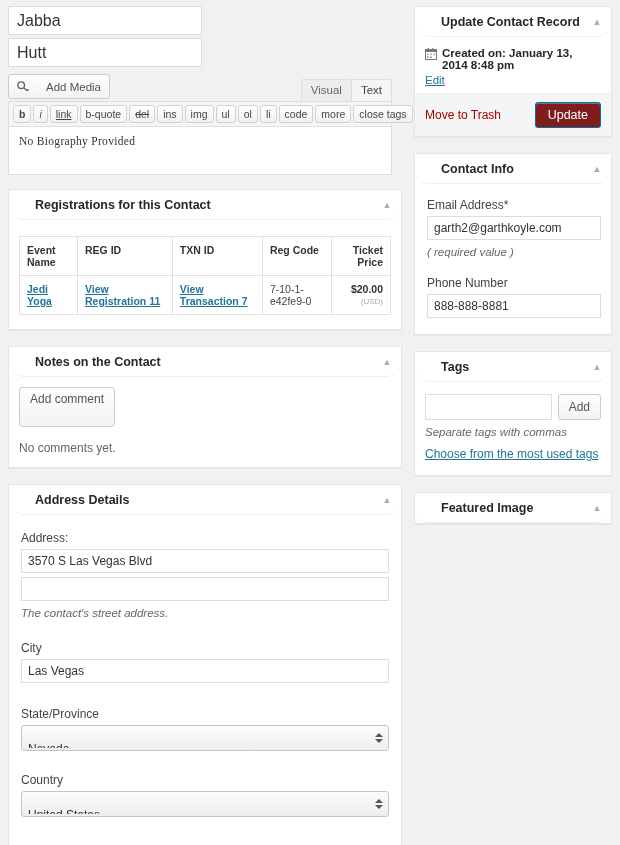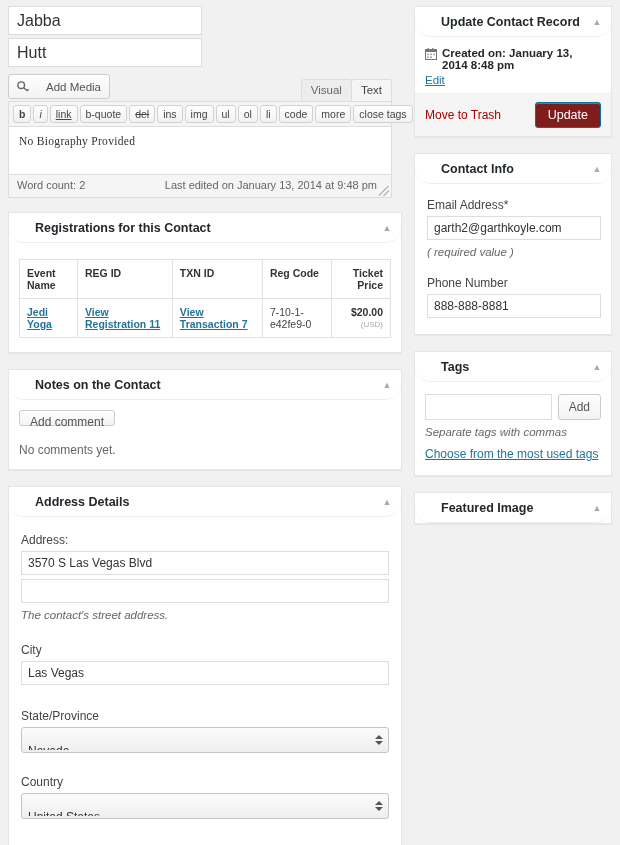--- a/index.html
+++ b/index.html
@@ -113,21 +113,21 @@
     font-size: 10.5px; vertical-align: top; text-align: left;
   }
   .reg-table th { font-weight: bold; color: #333; }
   .reg-table th.num, .reg-table td.num { text-align: right; }
   .reg-table a { color: #21759b; text-decoration: underline; font-weight: bold; margin-top: 20px; }
   .price { font-weight: bold; color: #333; display: block; }
   .price-cur { display: block; font-size: 8px; color: #aaa; margin-top: 2px; }
 
   
   .wp-btn {
-    display: inline-block; height: 16px; padding: 0 10px; line-height: 22px;
+    display: inline-block; height: 40px; padding: 0 10px; line-height: 22px;
     border: 1px solid #ccc; border-radius: 3px;
     background: linear-gradient(#fefefe,#f3f3f3);
     font-size: 12px; color: #555; cursor: pointer;
   }
   .muted { color: #666; font-size: 12px; }
   .fld-label { display: block; font-size: 12px; color: #444; margin: 0 0 4px 0; }
   .txt {
     display: block; width: 100%; height: 24px;
     padding: 2px 6px; border: 1px solid #ddd; background: #fff;
     font-family: "Liberation Sans", sans-serif; font-size: 12px; color: #333;
@@ -219,25 +219,20 @@
           <span class="qt-btn">ol</span>
           <span class="qt-btn">li</span>
           <span class="qt-btn">code</span>
           <span class="qt-btn">more</span>
           <span class="qt-btn">close tags</span>
           <span class="qt-btn">fullscreen</span>
         </div>
 
       <div class="ed-body">No Biography Provided</div>
 
-      <div class="ed-foot">
-        <span class="wc">Word count: 2</span>
-        <span class="le">Last edited on January 13, 2014 at 9:48 pm</span>
-        <span class="grip"></span>
-      </div>
     </div>
 
     <div class="section-gap"></div>
 
     <div class="postbox">
       <div class="pb-head">
         <span class="pb-title">Registrations for this Contact</span>
         <span class="pb-toggle">▲</span>
       </div>
       <div class="pb-body">

